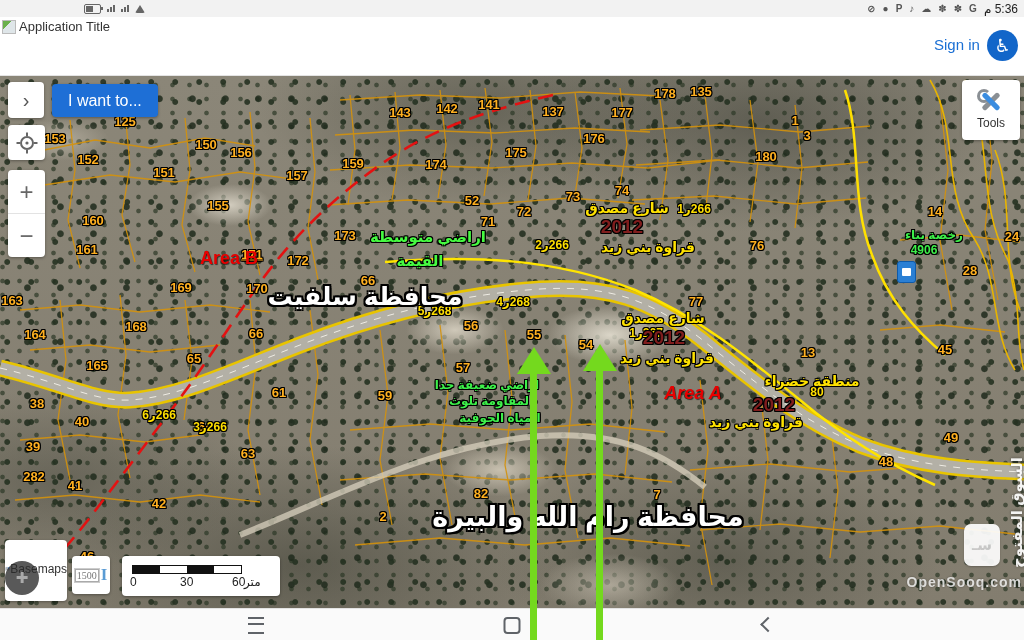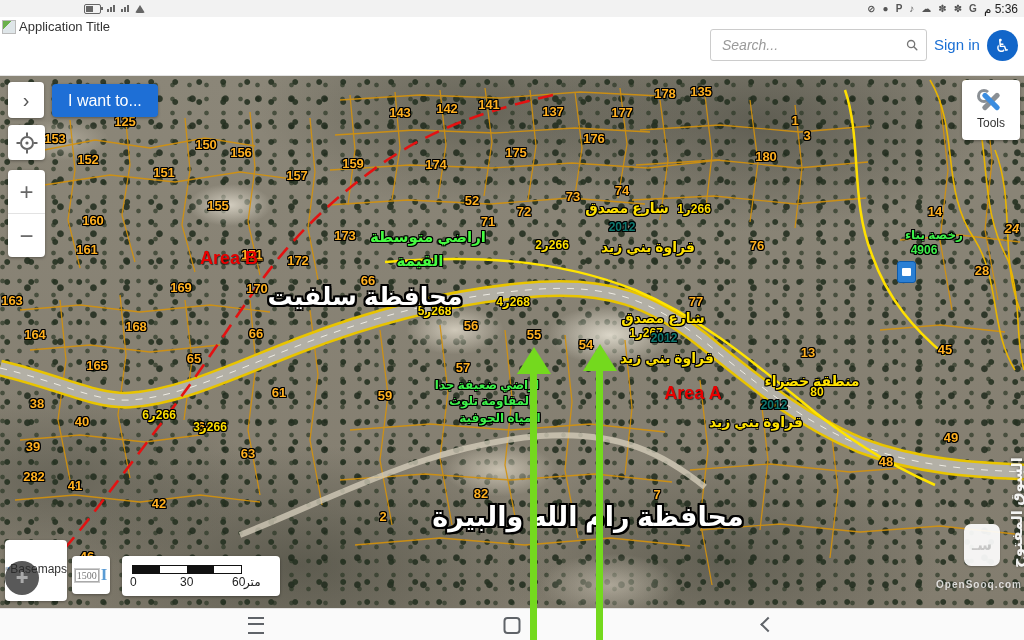--- a/index.html
+++ b/index.html
@@ -47,21 +47,21 @@
       radial-gradient(ellipse 300px 140px at 720px 485px,rgba(57,59,49,.45),transparent 75%),
       radial-gradient(ellipse 260px 120px at 60px 405px,rgba(60,62,52,.4),transparent 75%),
       linear-gradient(#8b8678,#837d6f);}
   #veclayer{position:absolute;left:0;top:0;width:1024px;height:640px;z-index:2;pointer-events:none}
   #labels{position:absolute;left:0;top:0;width:1024px;height:640px;z-index:3;pointer-events:none}
   .ml{position:absolute;transform:translate(-50%,-50%);white-space:nowrap;font-weight:bold;
       text-shadow:1px 0 #000,-1px 0 #000,0 1px #000,0 -1px #000,1px 1px #000,-1px -1px #000,1px -1px #000,-1px 1px #000}
   .ml-p{color:#ffb020;font-size:13px}
   .ml-rn{color:#ffdf00;font-size:12px;unicode-bidi:bidi-override;direction:ltr}
   .ml-st{color:#ffe200;font-size:14px;direction:rtl}
-  .ml-yr{color:#0f766e;font-size:12px}
+  .ml-yr{color:#7f1d1d;font-size:19px}
   .ml-g1{color:#46fb41;font-size:15px;direction:rtl}
   .ml-g2{color:#3df04a;font-size:12px;direction:rtl}
   .ml-gv1{color:#fff;font-size:25px;direction:rtl;text-shadow:2px 0 #000,-2px 0 #000,0 2px #000,0 -2px #000,2px 2px #000,-2px -2px #000,2px -2px #000,-2px 2px #000}
   .ml-gv2{color:#fff;font-size:27px;direction:rtl;text-shadow:2px 0 #000,-2px 0 #000,0 2px #000,0 -2px #000,2px 2px #000,-2px -2px #000,2px -2px #000,-2px 2px #000}
   .ml-ar{color:#e80000;font-size:18px;text-shadow:1px 1px 1px rgba(0,0,0,.6)}
   
   .card{position:absolute;background:#fff;border-radius:4px;box-shadow:0 1px 3px rgba(0,0,0,.35);z-index:12}
   #panel-toggle{left:8px;top:82px;width:36px;height:36px;display:flex;align-items:center;justify-content:center;font-size:20px;color:#555}
   #iwantto{position:absolute;left:52px;top:84px;height:33px;padding:0 16px;background:#1e6fd6;color:#fff;border:0;border-radius:4px;
     font-size:16px;font-family:inherit;z-index:12;box-shadow:0 1px 3px rgba(0,0,0,.35)}
@@ -102,21 +102,21 @@
   #arrow-left{left:517px;top:347px}
   #arrow-left .g-shaft{left:13px;top:25px;height:268px}
   #arrow-right{left:583px;top:344px}
   #arrow-right .g-shaft{left:13px;top:25px;height:271px}
   
   #watermark{position:absolute;right:0;bottom:24px;z-index:30;opacity:.92}
   .wm-logo{position:absolute;right:24px;bottom:50px;width:36px;height:42px;background:#fff;border-radius:7px;box-shadow:0 1px 2px rgba(0,0,0,.25);
     display:flex;align-items:center;justify-content:center;color:#cfcfcf;font-size:15px;font-weight:bold}
   .wm-ar{position:absolute;right:-2px;bottom:48px;writing-mode:vertical-rl;transform:rotate(180deg);color:#fff;font-size:15px;font-weight:bold;
     text-shadow:0 0 3px rgba(0,0,0,.5);white-space:nowrap}
-  .wm-en{position:absolute;right:2px;bottom:26px;color:rgba(255,255,255,.85);font-size:10px;letter-spacing:1px;font-weight:bold;
+  .wm-en{position:absolute;right:2px;bottom:26px;color:rgba(255,255,255,.85);font-size:14px;letter-spacing:1px;font-weight:bold;
     text-shadow:0 0 2px rgba(0,0,0,.45);white-space:nowrap}
   
   #navbar{position:absolute;left:0;top:608px;width:1024px;height:32px;background:#fafafa;border-top:1px solid #e3e3e3;z-index:20}
   .nav-ic{position:absolute;top:8px;transform:translateX(-50%)}
   #nav-menu{left:256px;width:16px;height:13px;border-top:2px solid #5f6368;border-bottom:2px solid #5f6368}
   #nav-menu:before{content:"";display:block;margin-top:4px;border-top:2px solid #5f6368}
   #nav-home{left:512px;width:13px;height:13px;border:2px solid #5f6368;border-radius:4px}
   #nav-back{left:768px;width:9px;height:9px;border-left:2px solid #5f6368;border-bottom:2px solid #5f6368;transform:translateX(-50%) rotate(45deg);margin-top:2px}
 </style>
 </head>
@@ -206,22 +206,22 @@
     <span class="ml ml-p" style="left: 516px; top: 152px;">175</span>
     <span class="ml ml-p" style="left: 472px; top: 200px;">52</span>
     <span class="ml ml-p" style="left: 488px; top: 221px;">71</span>
     <span class="ml ml-p" style="left: 524px; top: 211px;">72</span>
     <span class="ml ml-p" style="left: 573px; top: 196px;">73</span>
     <span class="ml ml-p" style="left: 622px; top: 190px;">74</span>
     <span class="ml ml-p" style="left: 757px; top: 245px;">76</span>
     <span class="ml ml-p" style="left: 696px; top: 301px;">77</span>
     <span class="ml ml-p" style="left: 808px; top: 352px;">13</span>
     <span class="ml ml-p" style="left: 935px; top: 211px;">14</span>
-    <span class="ml ml-p" style="left: 1012px; top: 228px; font-style: italic;">24</span>
-    <span class="ml ml-p" style="left: 970px; top: 270px; margin-left: 12px;">28</span>
+    <span class="ml ml-p" style="left: 1012px; top: 236px;">24</span>
+    <span class="ml ml-p" style="left: 970px; top: 270px;">28</span>
     <span class="ml ml-p" style="left: 795px; top: 120px;">1</span>
     <span class="ml ml-p" style="left: 807px; top: 135px;">3</span>
     <span class="ml ml-p" style="left: 766px; top: 156px;">180</span>
     <span class="ml ml-p" style="left: 55px; top: 138px;">153</span>
     <span class="ml ml-p" style="left: 206px; top: 144px;">150</span>
     <span class="ml ml-p" style="left: 241px; top: 152px;">156</span>
     <span class="ml ml-p" style="left: 218px; top: 205px;">155</span>
     <span class="ml ml-p" style="left: 88px; top: 159px;">152</span>
     <span class="ml ml-p" style="left: 164px; top: 172px;">151</span>
     <span class="ml ml-p" style="left: 297px; top: 175px;">157</span>
@@ -282,21 +282,21 @@
     <span class="ml ml-g1" style="left: 428px; top: 237px;">اراضي متوسطة</span>
     <span class="ml ml-g1" style="left: 420px; top: 261px;">القيمة</span>
     <span class="ml ml-g2" style="left: 934px; top: 235px;">رخصة بناء</span>
     <span class="ml ml-g2" style="left: 924px; top: 250px;">4906</span>
     <span class="ml ml-g2" style="left: 487px; top: 385px;">اراضي ضعيفة جدا</span>
     <span class="ml ml-g2" style="left: 489px; top: 401px;">لمقاومة تلوث</span>
     <span class="ml ml-g2" style="left: 486px; top: 418px; padding-left: 28px;">المياه الجوفية</span>
     <span class="ml ml-gv1" style="left: 365px; top: 296px;">محافظة سلفيت</span>
     <span class="ml ml-gv2" style="left: 588px; top: 517px;">محافظة رام الله والبيرة</span>
     <span class="ml ml-ar" style="left: 229px; top: 258px;">Area B</span>
-    <span class="ml ml-ar" style="left: 693px; top: 393px;">Area A</span>
+    <span class="ml ml-ar" style="left: 693px; top: 393px; font-style: italic;">Area A</span>
   </div>
 
 <div id="permit">
     <i></i>
   </div>
 
 <div id="statusbar">
   <div class="sb-left">
     <span class="batt"></span>
     <span class="sig">
@@ -322,27 +322,20 @@
       <span class="sb-ic">G</span>
     <span class="sb-time">م 5:36</span>
   </div>
 </div>
 
 <div id="header">
   <div class="app-title-row">
     <span class="broken-img"></span>
     <span class="app-title">Application Title</span>
   </div>
-  <div class="search-wrap">
-    <input type="text" placeholder="Search..." style="">
-    <svg class="mag" width="20" height="20" viewBox="0 0 20 20">
-      <circle cx="8.5" cy="8.5" r="6" fill="none" stroke="#757575" stroke-width="2.2"></circle>
-      <line x1="13" y1="13" x2="18" y2="18" stroke="#757575" stroke-width="2.4" stroke-linecap="round"></line>
-    </svg>
-  </div>
   <span class="signin">Sign in</span>
   <div class="a11y">
       <span>♿</span>
     </div>
 </div>
 
 <div class="card" id="panel-toggle">
     <span>›</span>
   </div>
 <button id="iwantto">I want to...</button>

